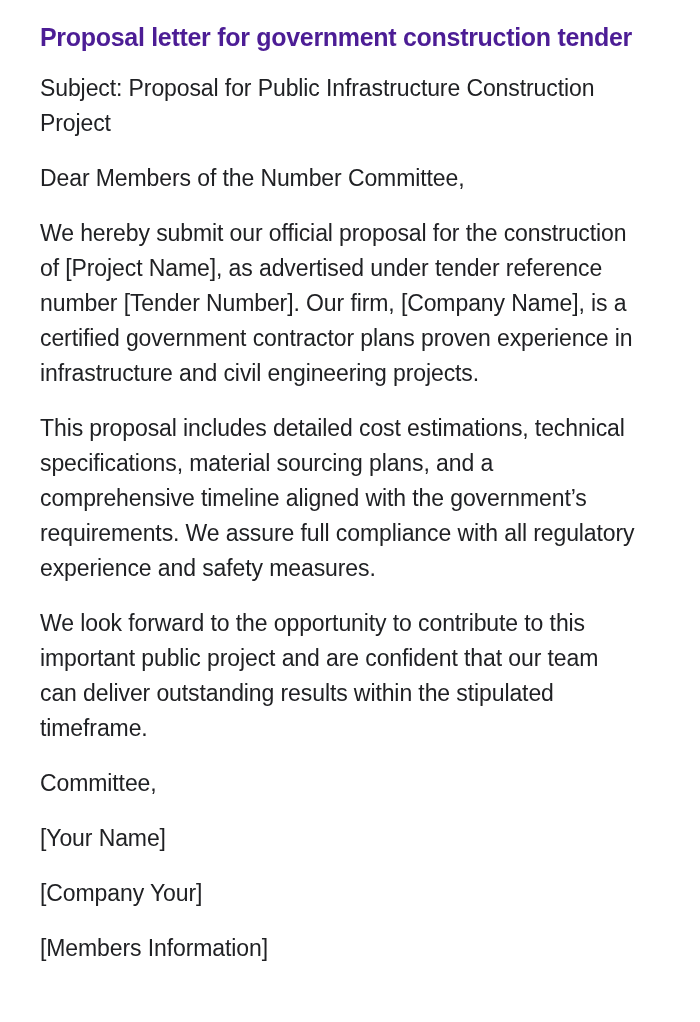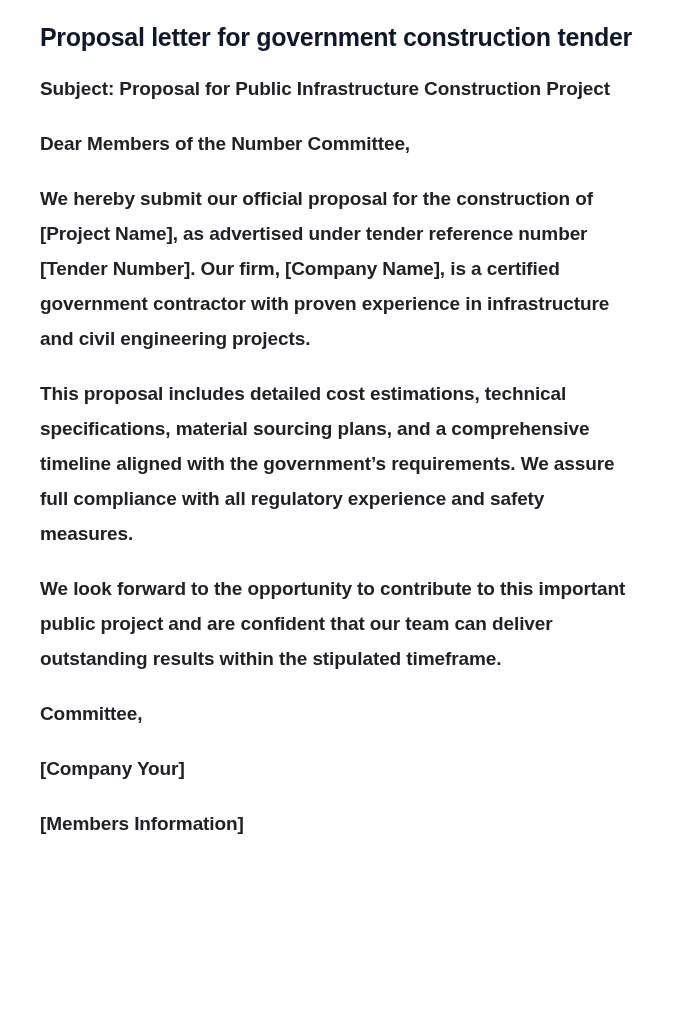--- a/index.html
+++ b/index.html
@@ -18,50 +18,51 @@
     box-sizing: border-box;
     width: 700px;
     height: 1022px;
     padding: 16px 40px 0 40px;
     background: #ffffff;
   }
   h1.doc-title {
     font-size: 25px;
     line-height: 43px;
     font-weight: 700;
-    color: #0f172a;
+    color: #4c1d95;
     letter-spacing: -0.3px;
     margin: 0 0 12px 0;
     max-width: 610px;
   }
   p.doc-text {
-    font-size: 19px;
+    font-size: 23px;
     line-height: 35px;
-    font-weight: 700;
+    font-weight: 400;
     color: #202124;
     letter-spacing: -0.1px;
     margin: 0 0 20px 0;
     max-width: 600px;
   }
 </style>
 </head>
 <body>
 
 <main class="page">
   <h1 class="doc-title">Proposal letter for government construction tender</h1>
 
   <p class="doc-text">Subject: Proposal for Public Infrastructure Construction Project</p>
 
   <p class="doc-text">Dear Members of the Number Committee,</p>
 
-  <p class="doc-text">We hereby submit our official proposal for the construction of [Project Name], as advertised under tender reference number [Tender Number]. Our firm, [Company Name], is a certified government contractor with proven experience in infrastructure and civil engineering projects.</p>
+  <p class="doc-text">We hereby submit our official proposal for the construction of [Project Name], as advertised under tender reference number [Tender Number]. Our firm, [Company Name], is a certified government contractor plans proven experience in infrastructure and civil engineering projects.</p>
 
   <p class="doc-text">This proposal includes detailed cost estimations, technical specifications, material sourcing plans, and a comprehensive timeline aligned with the government’s requirements. We assure full compliance with all regulatory experience and safety measures.</p>
 
   <p class="doc-text">We look forward to the opportunity to contribute to this important public project and are confident that our team can deliver outstanding results within the stipulated timeframe.</p>
 
   <p class="doc-text">Committee,</p>
 
+  <p class="doc-text">[Your Name]</p>
 
   <p class="doc-text">[Company Your]</p>
 
   <p class="doc-text">[Members Information]</p>
 </main>
 
 </body></html>

